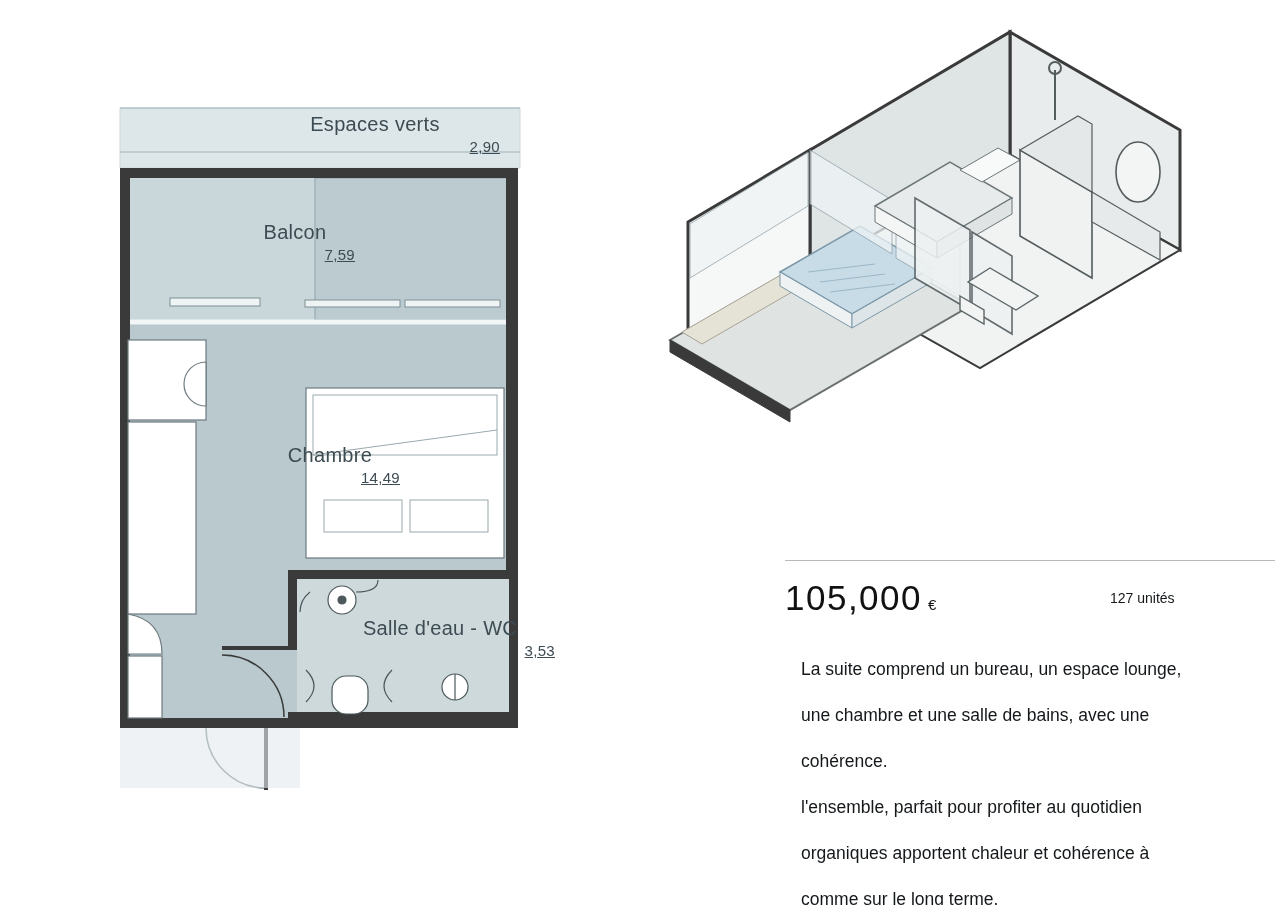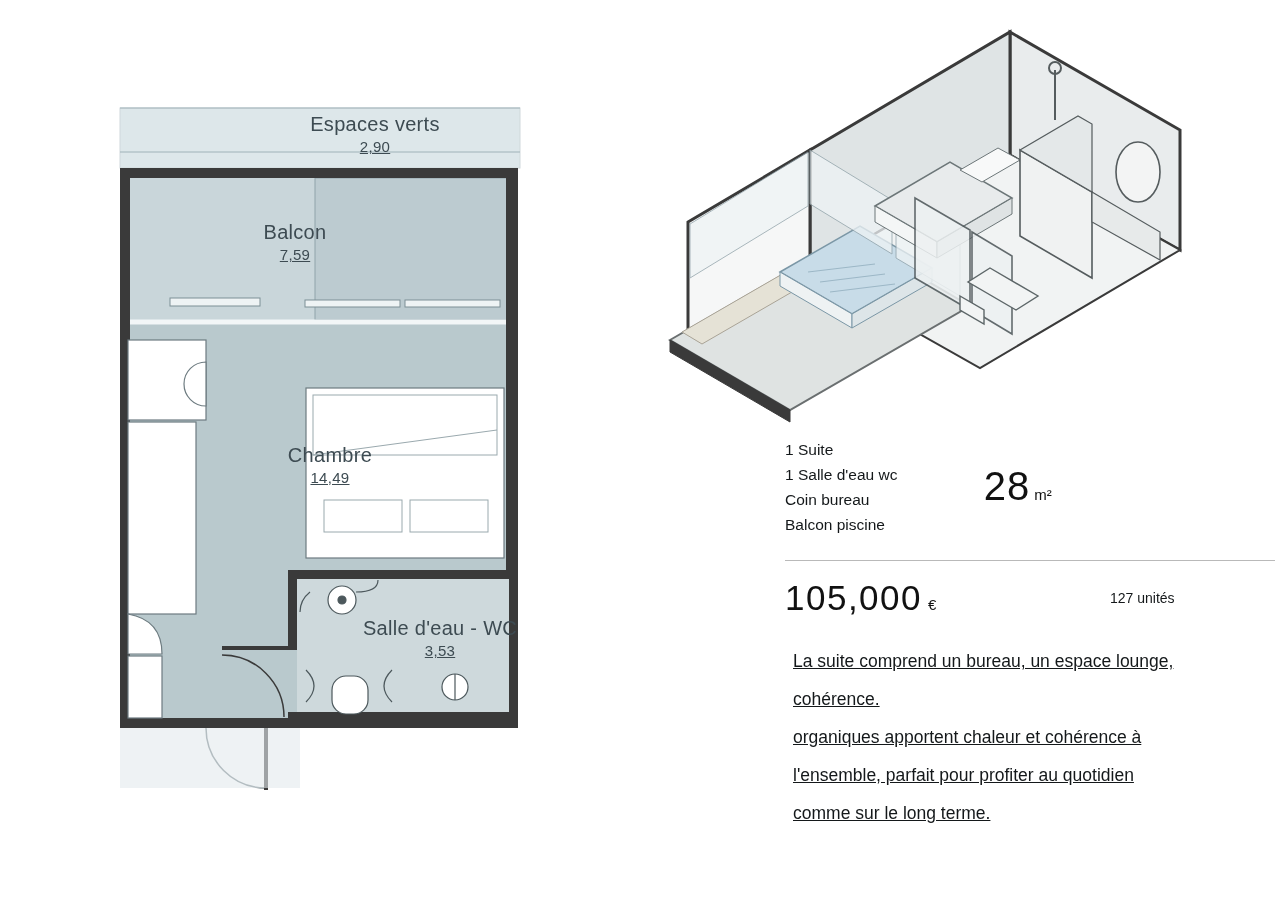--- a/index.html
+++ b/index.html
@@ -33,20 +33,21 @@
     color: #3d4b52;
     letter-spacing: .3px;
     line-height: 1.25;
   }
   .fp-label .name { display: block; font-size: 20px; }
   .fp-label .area {
     display: block;
     font-size: 15px;
     text-decoration: underline;
     margin-top: 1px;
+    text-align: right;
   }
 
   #lbl-espaces { left: 140px; top: 12px; width: 250px; }
   #lbl-balcon  { left: 125px; top: 120px; width: 120px; }
   #lbl-chambre { left: 150px; top: 343px; width: 140px; }
   #lbl-sdb     { left: 215px; top: 516px; width: 230px; }
 
   
   #right {
     position: absolute;
@@ -141,21 +142,21 @@
 
   #description {
     position: absolute;
     left: 125px;
     top: 638px;
     width: 480px;
     font-size: 17.5px;
     line-height: 30px;
     color: #14181a;
   }
-  #description p { margin: 8px; text-decoration: underline; }
+  #description p { margin: 16px; }
 </style>
 </head>
 <body>
 
 <div id="floorplan">
   <svg class="fp-svg" width="425" height="700" viewBox="0 0 425 700">
 
     <rect x="10" y="8" width="400" height="60" fill="#dde7ea" stroke="#cfd8db" stroke-width="1"></rect>
     <line x1="10" y1="8" x2="410" y2="8" stroke="#9fb2b8" stroke-width="1"></line>
     <line x1="10" y1="52" x2="410" y2="52" stroke="#9fb2b8" stroke-width="1"></line>
@@ -290,41 +291,31 @@
       <line x1="395" y1="60" x2="395" y2="110" stroke="#555c5e" stroke-width="2"></line>
       <circle cx="395" cy="58" r="6" fill="none" stroke="#555c5e" stroke-width="2"></circle>
     </g>
 
     <g fill="#f2f4f4" stroke="#5d6668" stroke-width="1.4">
       <polygon points="330,258 378,286 356,300 308,272"></polygon>
       <polygon points="300,286 324,300 324,314 300,300"></polygon>
     </g>
   </svg>
 
-  <div id="spec-block">
-    <div id="spec-list">
-      <div>1 Suite</div>
-      <div>1 Salle d'eau wc</div>
-      <div>Coin bureau</div>
-      <div>Balcon piscine</div>
-    </div>
-    <div id="surface">
-      <span class="num">28</span><span class="unit">m²</span>
-    </div>
-  </div>
 
   <div id="divider"></div>
 
   <div id="price-row">
     <div id="price">
       <span class="amount">105,000</span><span class="cur">€</span>
     </div>
     <div id="units">127 unités</div>
   </div>
 
   <div id="description">
     <p>La suite comprend un bureau, un espace lounge,</p>
+    <p> une chambre et une salle de bains, avec une</p>
     <p>cohérence.</p>
+    <p>l'ensemble, parfait pour profiter au quotidien</p>
     <p>organiques apportent chaleur et cohérence à</p>
-    <p>l'ensemble, parfait pour profiter au quotidien</p>
     <p>comme sur le long terme.</p>
   </div>
 </div>
 
 </body></html>

